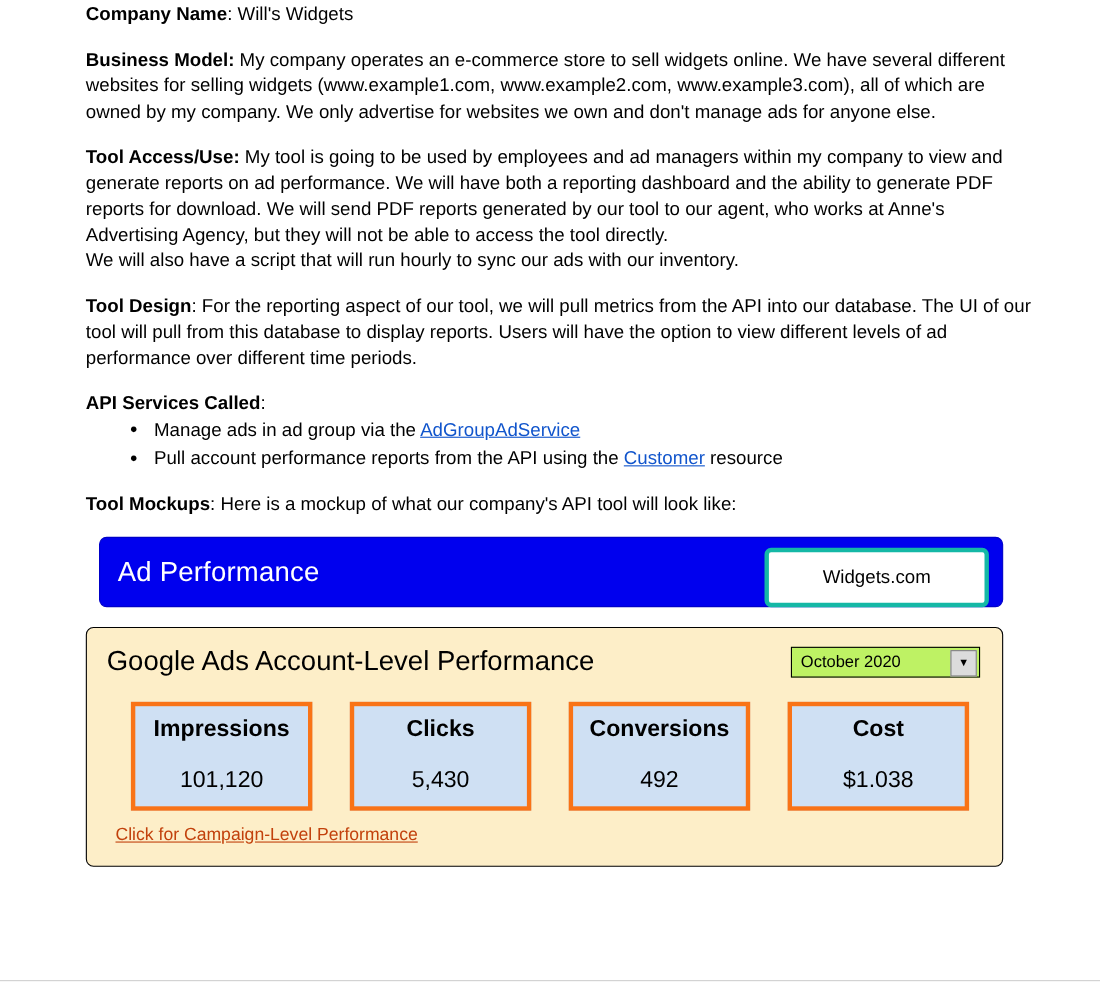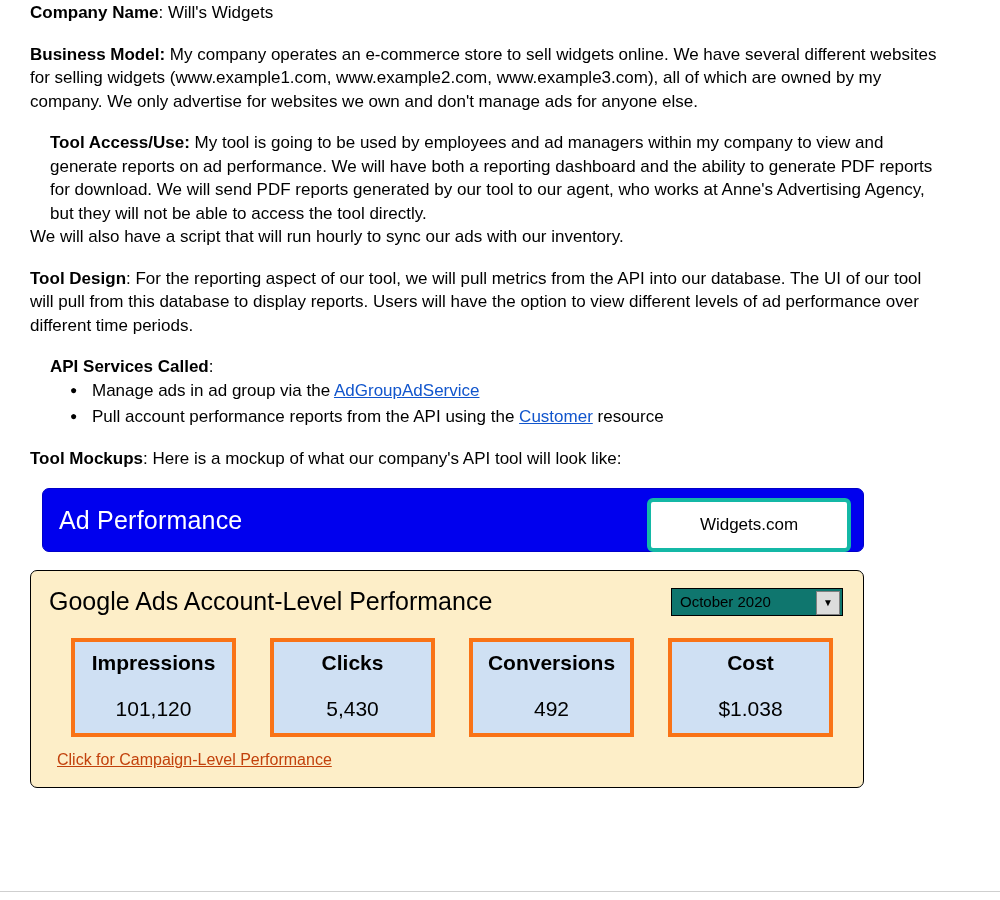--- a/index.html
+++ b/index.html
@@ -12,30 +12,29 @@
     height: 900px;
     font-family: "Liberation Sans", sans-serif;
     color: #000000;
     overflow: hidden;
   }
   .page {
     position: relative;
     width: 1000px;
     height: 900px;
     box-sizing: border-box;
-    padding: 0 62px 0 30px;
+    padding: 0 62px 0 78px;
   }
   .para {
     font-size: 17px;
     line-height: 23.5px;
     margin: 0 0 18px 0;
   }
   .para.tight {
     margin-bottom: 0;
-    margin-left: 20px;
   }
   .lead {
     font-weight: bold;
   }
   .para a, .bullets a {
     color: #1155cc;
   }
   .first {
     padding-top: 1px;
   }
@@ -113,21 +112,21 @@
     align-items: center;
     justify-content: space-between;
   }
   .panel-heading {
     font-size: 25px;
     color: #000000;
   }
   .select {
     width: 172px;
     height: 28px;
-    background: #0f766e;
+    background: #bef264;
     border: 1px solid #000000;
     display: flex;
     align-items: center;
     box-sizing: border-box;
     padding-left: 8px;
     font-size: 15px;
     position: relative;
     margin-right: 2px;
   }
   .select .arrow-box {

